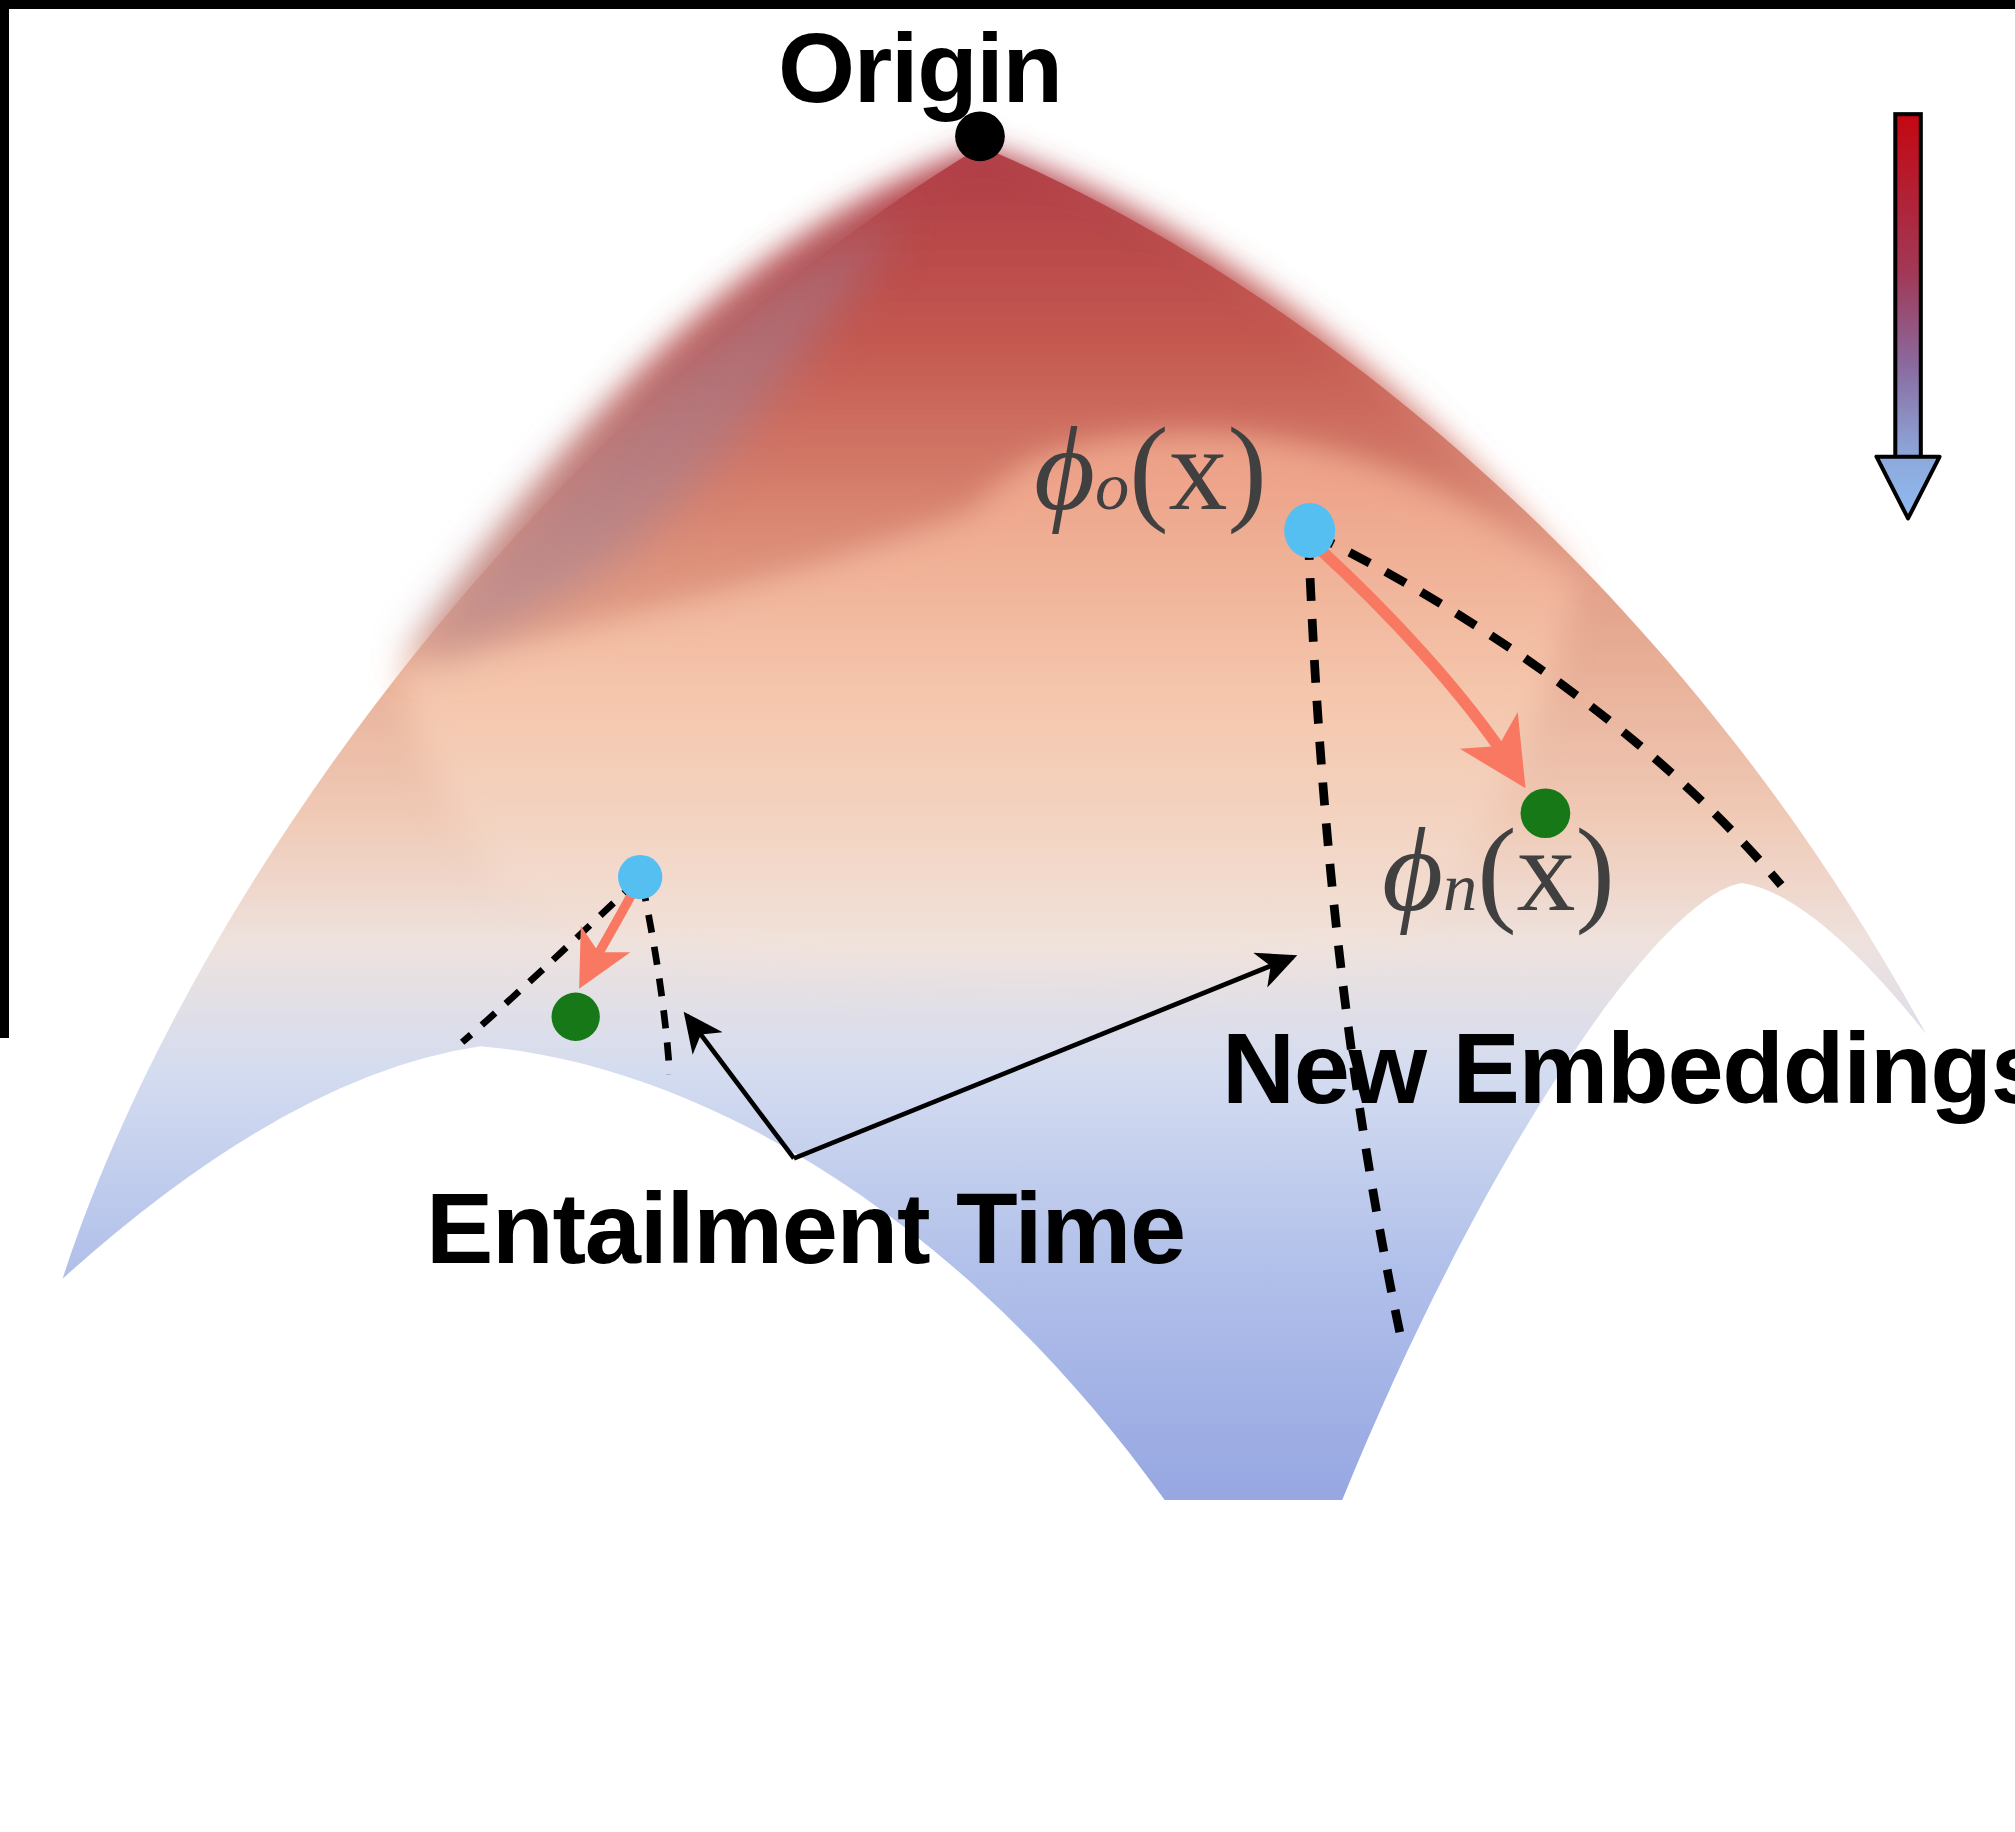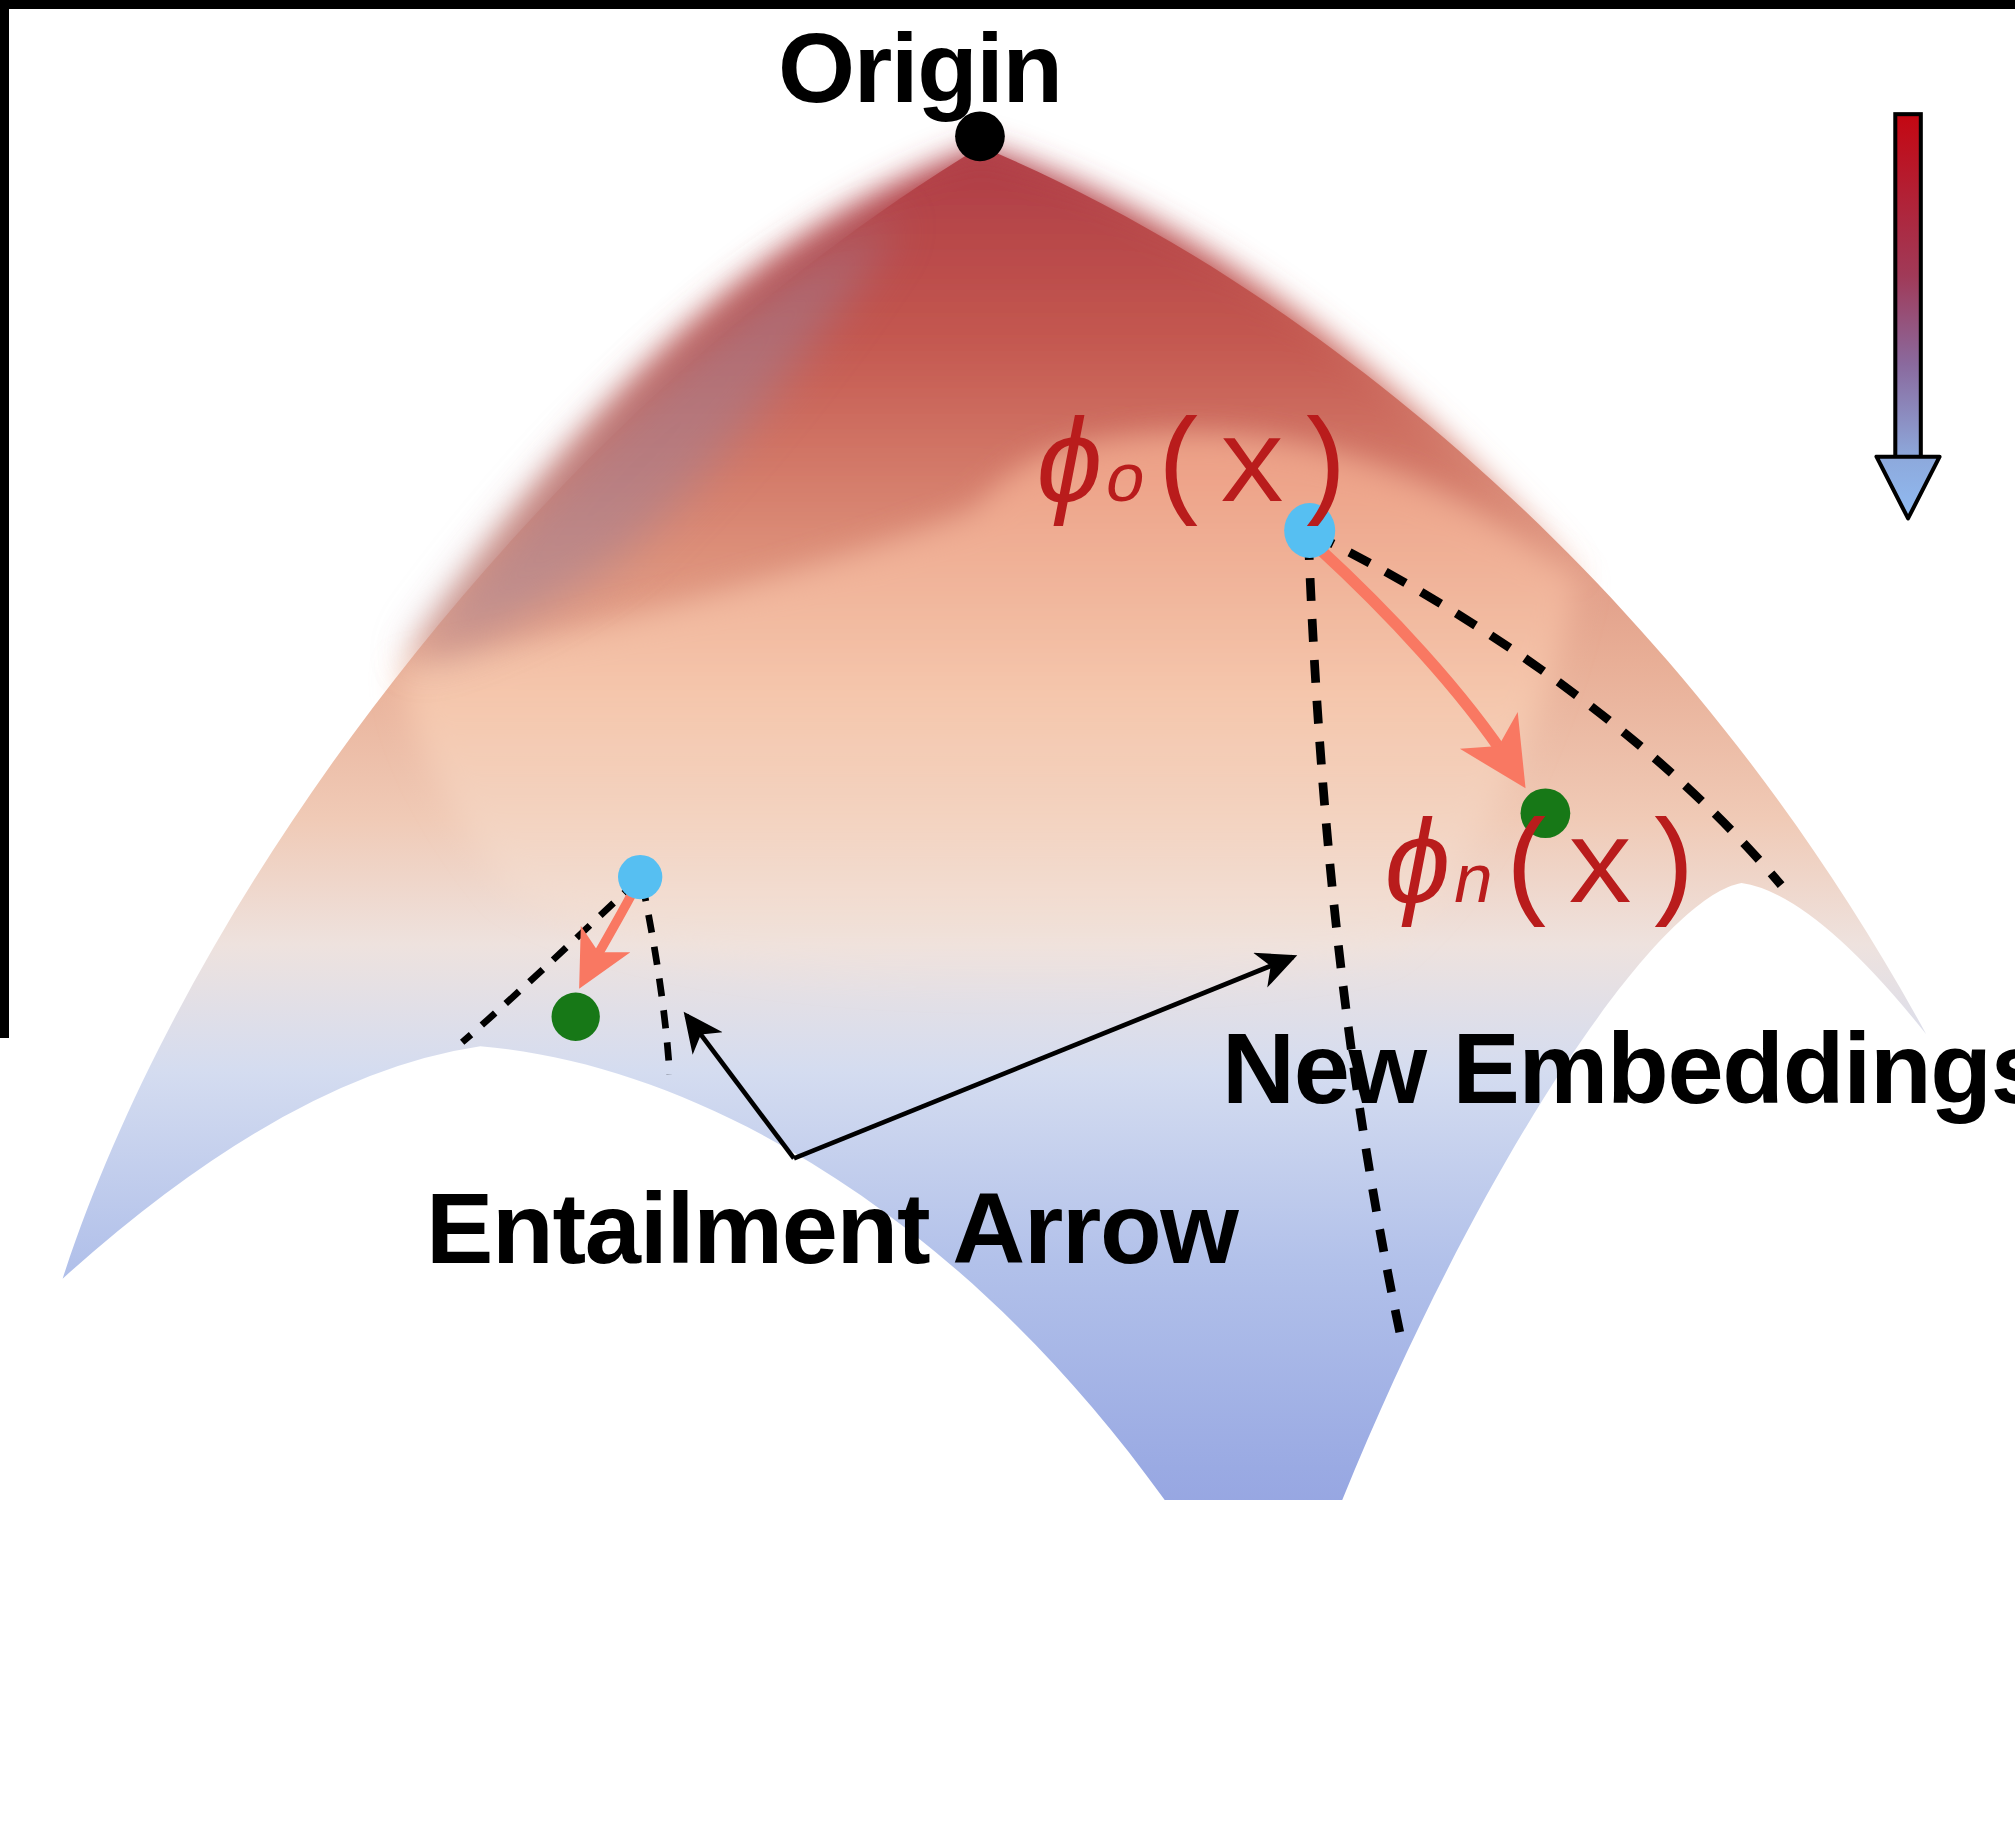--- a/index.html
+++ b/index.html
@@ -20,22 +20,22 @@
     letter-spacing:-1.3px;
     white-space:nowrap;
   }
   .lbl-origin{left:778px;top:17.5px;font-size:99px;}
   .lbl-arrowtime{right:9.4px;top:17.5px;font-size:99px;}
   .lbl-old{left:635px;top:326px;}
   .lbl-new{left:1222px;top:1018px;}
   .lbl-cone{left:426px;top:1178px;}
   .mathlbl{
     position:absolute;
-    color:#b91c1c;
-    font-family:Liberation Mono, monospace;
+    color:#404040;
+    font-family:Liberation Serif, serif;
     font-style:italic;
     font-weight:500;
     font-size:118px;
     line-height:1;
     white-space:nowrap;
   }
   .mathlbl sub{
     font-size:58%;
     vertical-align:-28%;
     line-height:0;
@@ -145,21 +145,21 @@
 
     <circle cx="1459" cy="203" r="37" fill="#000"></circle>
     <ellipse cx="1950" cy="790" rx="38" ry="41" fill="#56bff2"></ellipse>
     <circle cx="2301" cy="1211" r="37" fill="#177817"></circle>
     <circle cx="953" cy="1306" r="33" fill="#56bff2"></circle>
     <circle cx="857" cy="1514" r="36" fill="#177817"></circle>
   </svg>
 
   <div class="lbl lbl-origin">Origin</div>
   <div class="lbl lbl-new">New Embeddings</div>
-  <div class="lbl lbl-cone">Entailment Arrow</div>
+  <div class="lbl lbl-cone">Entailment Time</div>
 
   <div class="mathlbl lbl-phio"><span>ϕ</span><sub>o</sub><span class="paren">(x)</span></div>
 
   <div class="mathlbl lbl-phin"><span>ϕ</span><sub>n</sub><span class="paren">(x)</span></div>
 
   <div class="frame-top"></div>
   <div class="frame-left"></div>
 </div>
 
 

